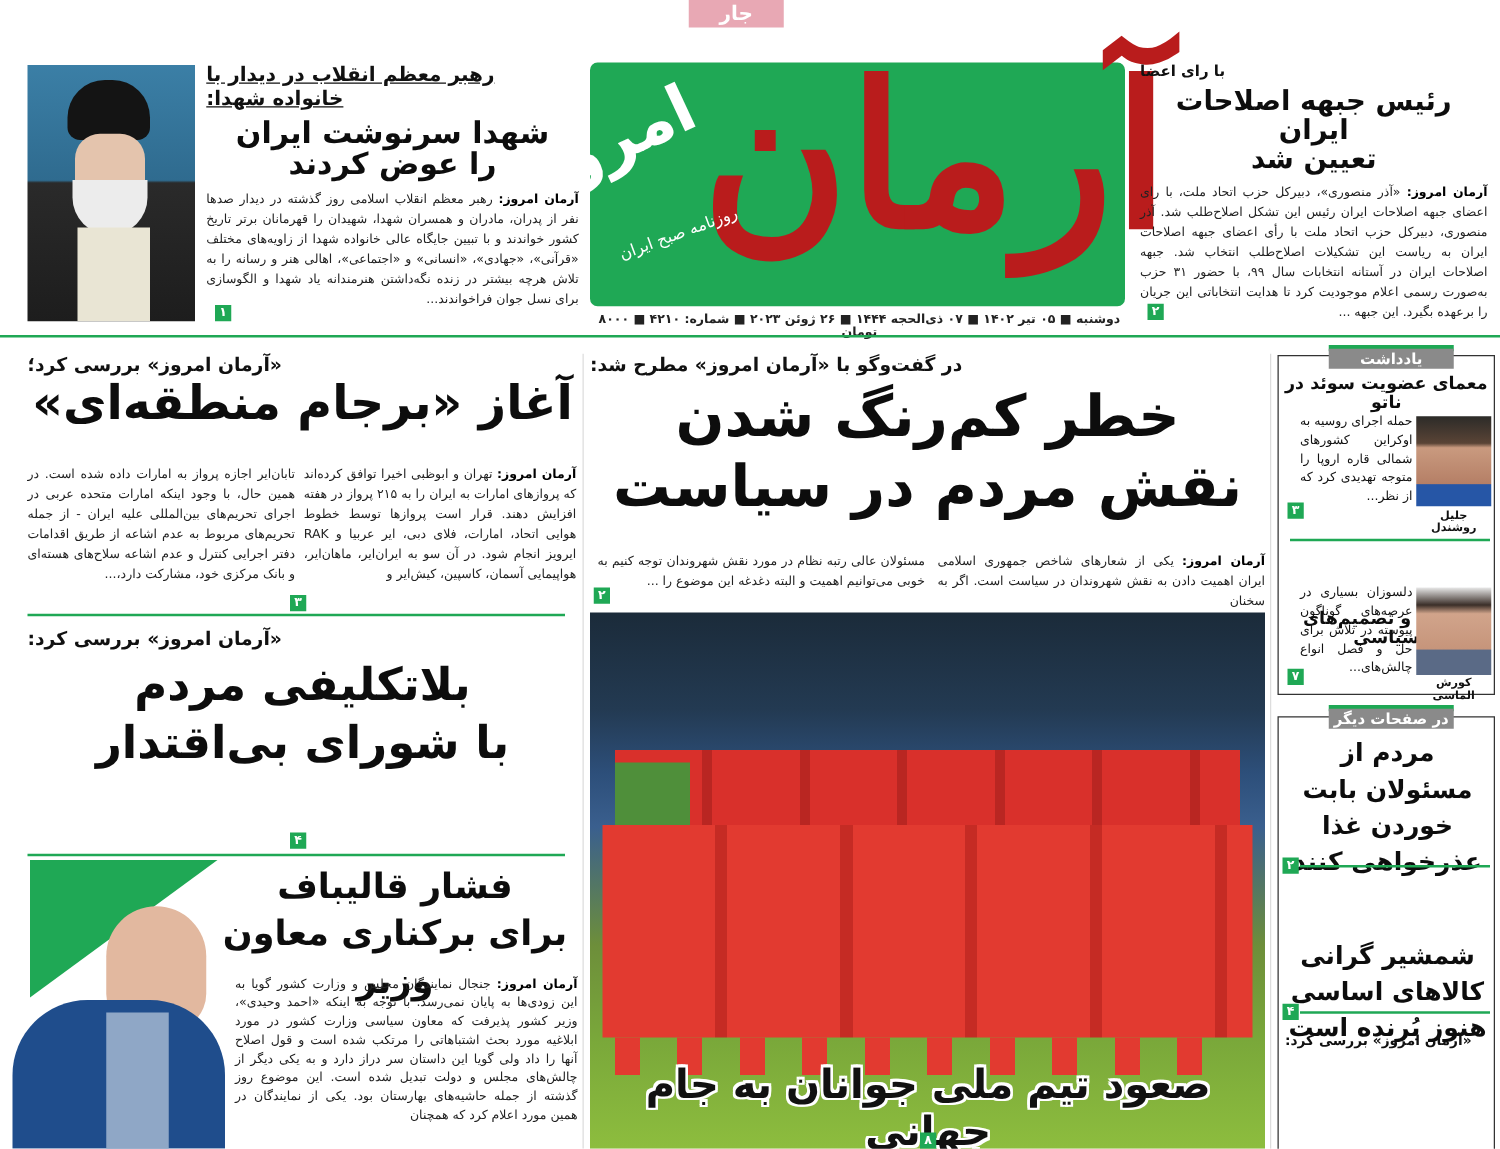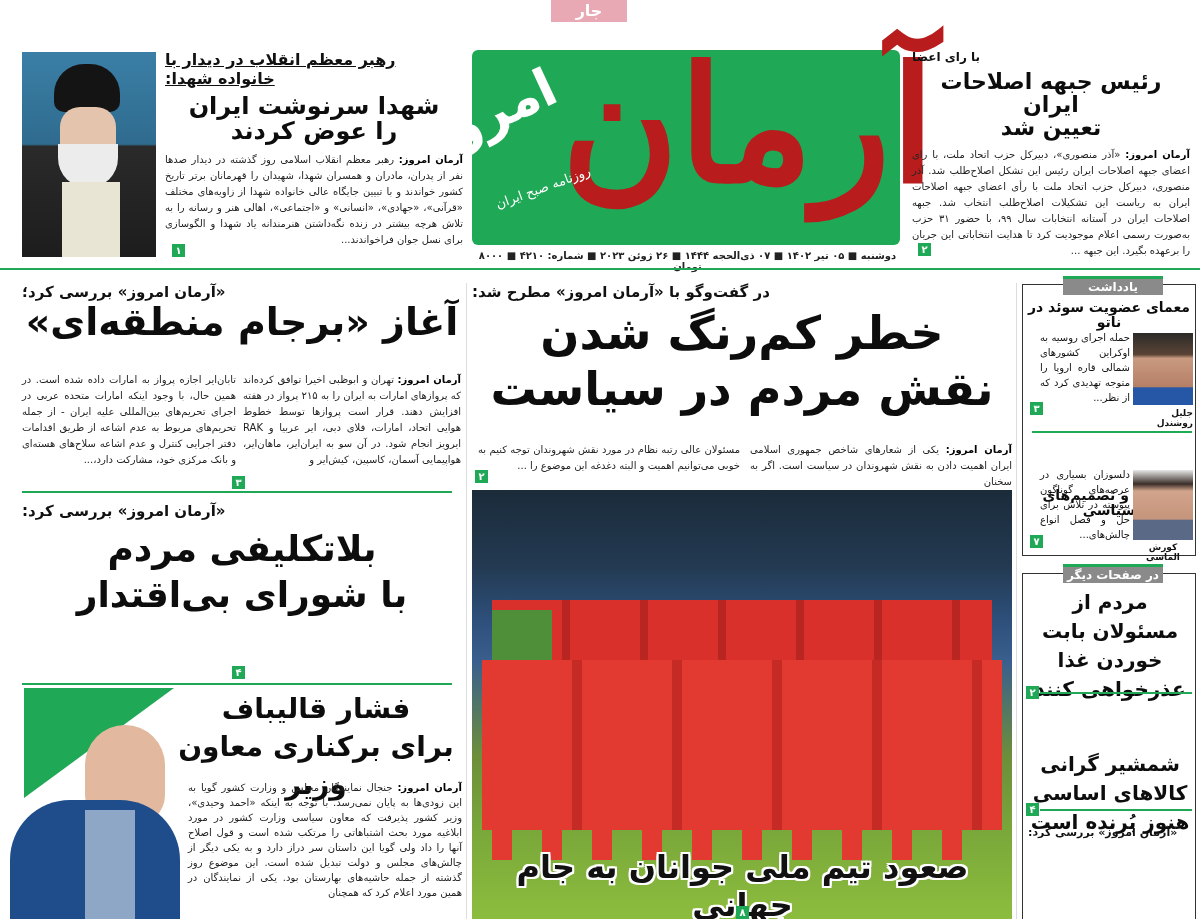--- a/index.html
+++ b/index.html
@@ -135,21 +135,21 @@
 <div class="sidebar-box" style="left:1022px; top:284px; width:174px; height:272px;"></div>
 <div class="section-tab" style="left:1063px; top:276px; width:100px;">
   <div class="top"></div>
   <div class="main">یادداشت</div>
 </div>
 
 <div class="abs" style="left:1026px; top:300px; width:166px;">
   <div class="headline" style="font-size:14px;">معمای عضویت سوئد در ناتو</div>
 </div>
 <div class="photo" style="left:1133px; top:333px; width:60px; height:72px; background: linear-gradient(180deg,#2c2b28 0%,#5a4436 30%,#c99a7f 35%,#b57f66 75%,#2656a6 76%);"></div>
-<div class="abs" style="left:1133px; top:408px; width:60px; font-size:9px; font-weight:bold; text-align:right;">جلیل روشندل</div>
+<div class="abs" style="left:1133px; top:408px; width:60px; font-size:9px; font-weight:bold; text-align:center;">جلیل روشندل</div>
 <div class="abs" style="left:1040px; top:330px; width:90px; font-size:10px; line-height:15px; text-align:justify;">حمله اجرای روسیه به اوکراین کشورهای شمالی قاره اروپا را متوجه تهدیدی کرد که از نظر...</div>
 <span class="badge abs" style="left:1030px; top:402px;">۳</span>
 <div class="hr-green" style="left:1032px; top:431px; width:160px; height:1.5px;"></div>
 
 <div class="abs" style="left:1026px; top:440px; width:166px;margin-top:48px;">
   <div class="headline" style="font-size:14px;">آمارها و تصمیم‌های سیاسی</div>
 </div>
 <div class="photo" style="left:1133px; top:470px; width:60px; height:70px; background: linear-gradient(180deg,#e8e8e8 0%,#3a2e28 20%,#d1a48b 30%,#c6957b 70%,#5a6a86 72%);"></div>
 <div class="abs" style="left:1133px; top:542px; width:60px; font-size:9px; font-weight:bold; text-align:center;">کورش الماسی</div>
 <div class="abs" style="left:1040px; top:467px; width:90px; font-size:10px; line-height:15px; text-align:justify;">دلسوزان بسیاری در عرصه‌های گوناگون پیوسته در تلاش برای حل و فصل انواع چالش‌های...</div>

